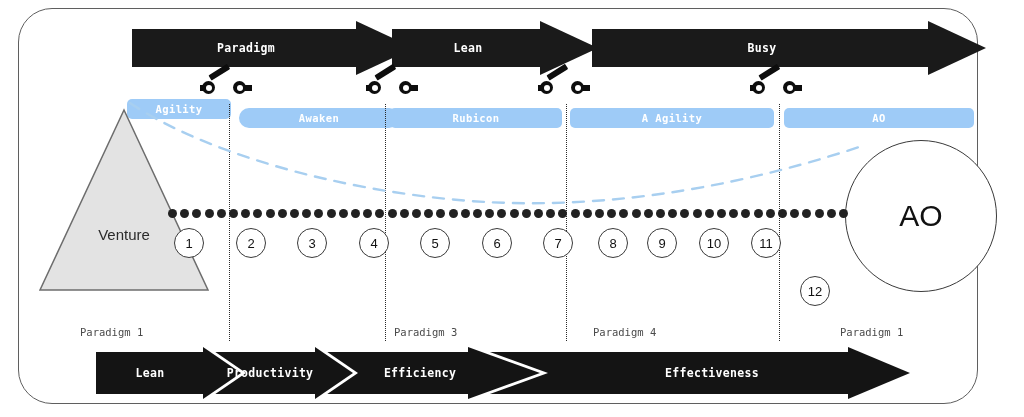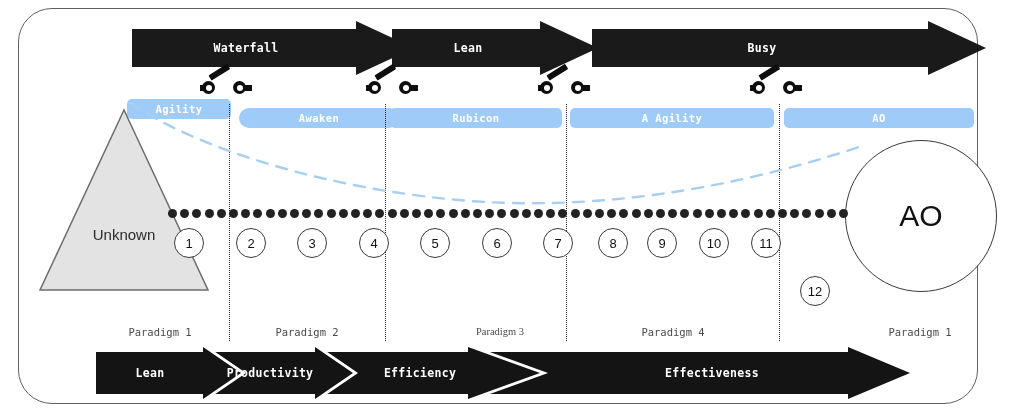--- a/index.html
+++ b/index.html
@@ -116,21 +116,21 @@
     display:flex;align-items:center;justify-content:center;
     font-family:"Liberation Sans", sans-serif;
     font-size:13px;color:#111;top:228px;
   }
 
   
   .paradigm{
     position:absolute;top:326px;
     font-family:"DejaVu Sans Mono", monospace;
     font-size:10.5px;color:#4a4a4a;
-    text-align:center;
+    text-align:left;
   }
 
   
   .band{position:absolute;left:96px;top:352px;width:812px;height:42px;}
   .band-body{position:absolute;left:0;top:0;width:760px;height:42px;background:#141414;}
   .band-head{
     position:absolute;left:752px;top:50%;transform:translateY(-50%);
     width:0;height:0;
     border-top:26px solid transparent;
     border-bottom:26px solid transparent;
@@ -165,21 +165,21 @@
 </head>
 <body>
 
 <div id="stage">
 
   <div class="frame"></div>
 
   <div class="phase-arrow" id="ph0" style="left: 132px; top: 29px; width: 228px;">
     <div class="body" style="width: 228px;"></div>
     <div class="head" style="left: 224px;"></div>
-    <span class="lbl">Waterfall</span>
+    <span class="lbl">Paradigm</span>
   </div>
   <div class="phase-arrow" id="ph1" style="left: 392px; top: 29px; width: 152px;">
     <div class="body" style="width: 152px;"></div>
     <div class="head" style="left: 148px;"></div>
     <span class="lbl">Lean</span>
   </div>
   <div class="phase-arrow" id="ph2" style="left: 592px; top: 29px; width: 340px;">
     <div class="body" style="width: 340px;"></div>
     <div class="head" style="left: 336px;"></div>
     <span class="lbl">Busy</span>
@@ -244,21 +244,21 @@
   <div class="vsep" id="vs3" style="left: 779px;"></div>
 
   <svg class="overlay">
     <path id="curvePath" fill="none" stroke="#a8cff0" stroke-width="2.4" stroke-dasharray="11 9" stroke-linecap="round" d="M 130 103 C 200 150, 330 190, 470 201 C 620 212, 760 180, 862 146"></path>
   </svg>
 
   <div class="tri-wrap">
     <svg width="172" height="185">
       <polygon points="86,2 170,182 2,182" fill="#e3e3e3" stroke="#6d6d6d" stroke-width="1.5"></polygon>
     </svg>
-    <div class="tri-label">Unknown</div>
+    <div class="tri-label">Venture</div>
   </div>
 
   <div class="ao-circle">
     <span>AO</span>
   </div>
 
   <div id="dots-layer">
       <div class="dot" style="left: 168px;"></div>
       <div class="dot" style="left: 180.2px;"></div>
       <div class="dot" style="left: 192.4px;"></div>
@@ -325,22 +325,21 @@
       <div class="num" style="left: 482px;">6</div>
       <div class="num" style="left: 543px;">7</div>
       <div class="num" style="left: 598px;">8</div>
       <div class="num" style="left: 647px;">9</div>
       <div class="num" style="left: 699px;">10</div>
       <div class="num" style="left: 751px;">11</div>
       <div class="num" style="left: 800px; margin-top: 48px;">12</div>
     </div>
 
   <div class="paradigm" id="pg0" style="left: 80px; width: 160px;">Paradigm 1</div>
-  <div class="paradigm" id="pg1" style="left: 227px; width: 160px;">Paradigm 2</div>
-  <div class="paradigm" id="pg2" style="left: 420px; width: 160px; font-family: Liberation Serif, serif;">Paradigm 3</div>
+  <div class="paradigm" id="pg2" style="left: 394px; width: 160px;">Paradigm 3</div>
   <div class="paradigm" id="pg3" style="left: 593px; width: 160px;">Paradigm 4</div>
   <div class="paradigm" id="pg4" style="left: 840px; width: 160px;">Paradigm 1</div>
 
   <div class="band">
     <div class="band-body"></div>
     <div class="band-head"></div>
 
     <div class="chev" id="cv0" style="left: 112px;"></div>
     <div class="chev-fill" id="cf0" style="left: 107px;"></div>
     <div class="chev" id="cv1" style="left: 224px;"></div>

